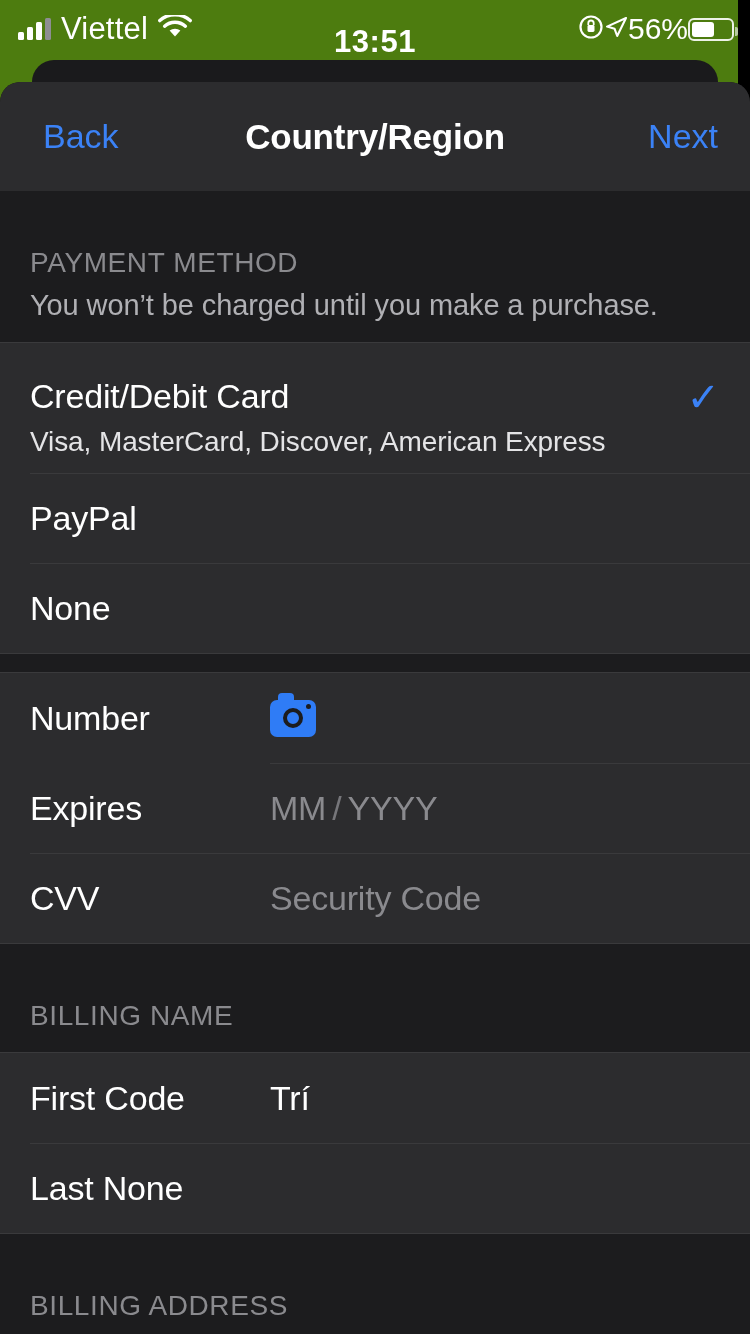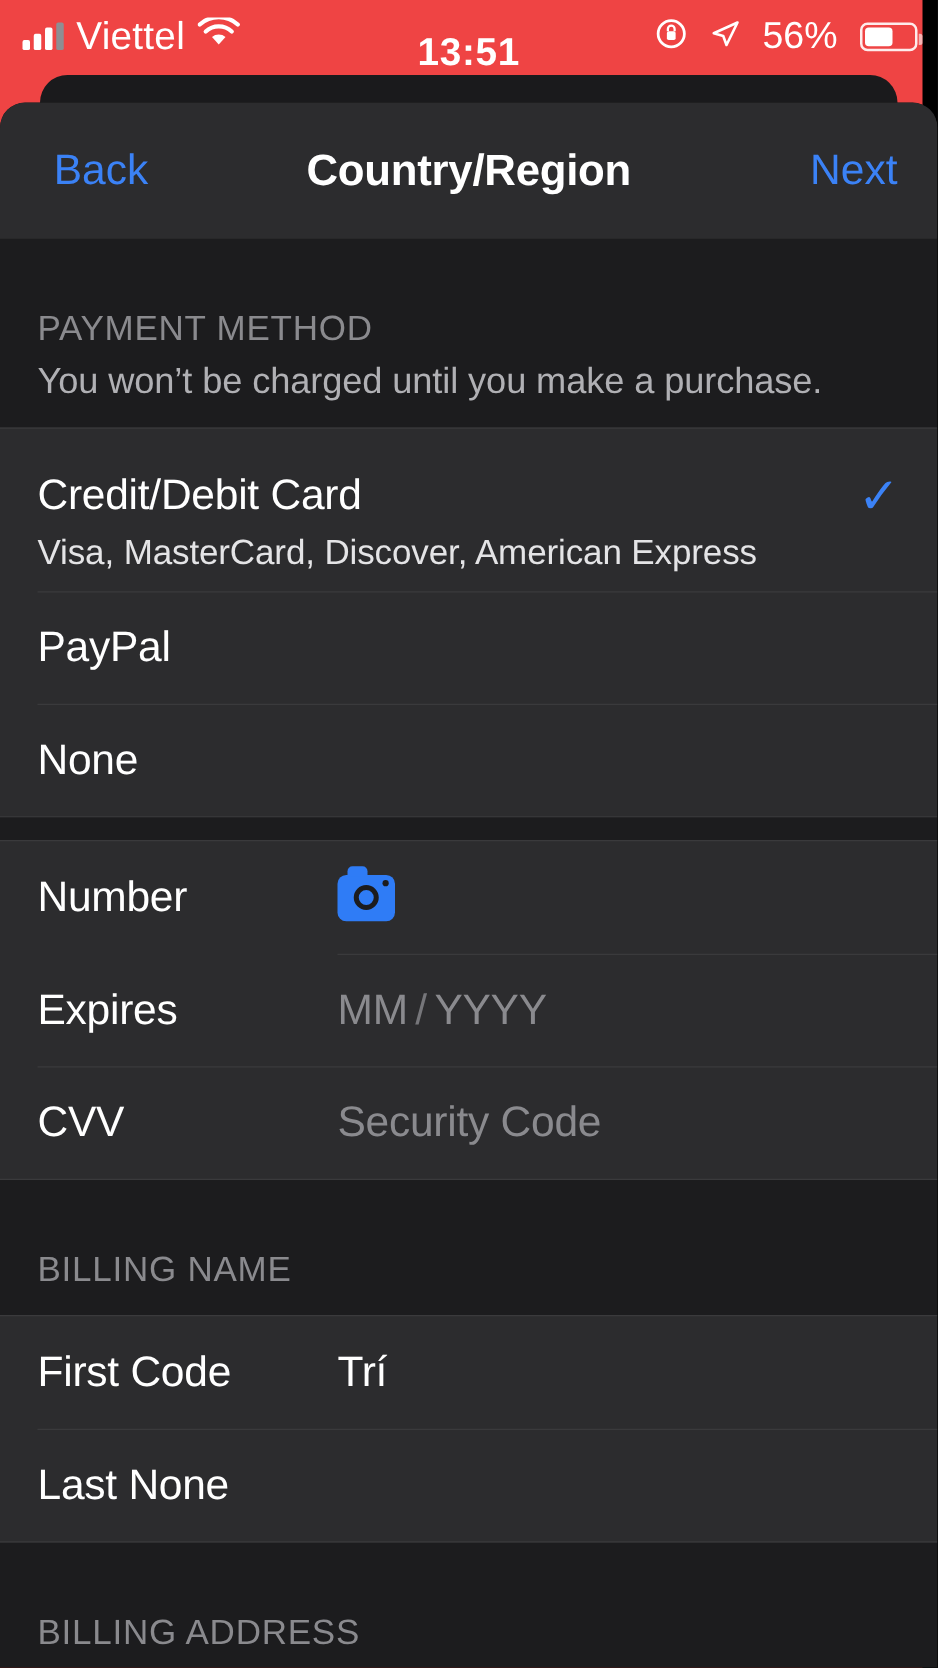--- a/index.html
+++ b/index.html
@@ -2,31 +2,31 @@
 <html><head>
 <meta charset="utf-8">
 <style>
   * { margin:0; padding:0; box-sizing:border-box; }
   html, body {
     width:750px; height:1334px;
     background:#000;
     font-family:"Liberation Sans", sans-serif;
     overflow:hidden;
   }
-  #screen { position:relative; width:738px; height:1334px; background:#ef4444; }
+  #screen { position:relative; width:738px; height:1334px; background:#4d7c0f; }
 
   
   .statusbar {
     position:absolute; top:0; left:0; width:750px; height:60px;
     color:#fff;
   }
   .sb-left { position:absolute; left:18px; top:11px; display:flex; align-items:center; gap:10px; }
   .sb-center { position:absolute; left:0; width:750px; top:24px; text-align:center;
                font-size:31px; font-weight:bold; letter-spacing:0.5px; }
-  .sb-right { position:absolute; right:16px; top:12px; display:flex; align-items:center; gap:18px; }
+  .sb-right { position:absolute; right:16px; top:12px; display:flex; align-items:center; gap:0; }
   .carrier { font-size:31px; font-weight:400; letter-spacing:0.2px; }
   .bars { display:flex; align-items:flex-end; gap:3px; height:22px; }
   .bars i { width:6px; background:#fff; border-radius:1.5px; display:block; }
   .bars i:nth-child(1){height:8px;}
   .bars i:nth-child(2){height:13px;}
   .bars i:nth-child(3){height:18px;}
   .bars i:nth-child(4){height:22px; background:#8e8e93;}
   .pct { font-size:30px; font-weight:400; }
   .batt { width:46px; height:23px; border:2.5px solid rgba(255,255,255,0.9);
           border-radius:6px; position:relative; }

